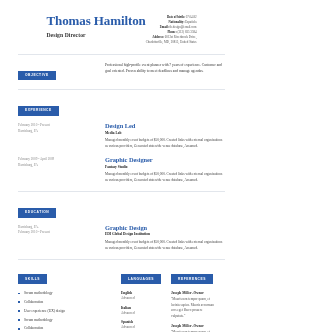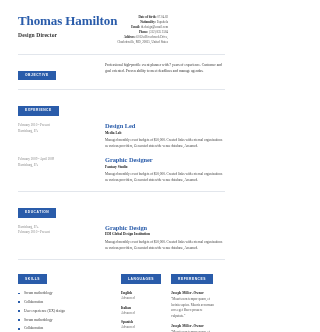--- a/index.html
+++ b/index.html
@@ -13,21 +13,21 @@
   .page {
     width: 243px; height: 332px;
     background: #ffffff;
     padding: 0 18px;
     position: relative;
   }
 
   
   .header {
     display: flex;
-    justify-content: flex-start;
+    justify-content: center;
     align-items: flex-start;
     padding-top: 14px;
   }
   .name {
     font-size: 13px;
     font-weight: bold;
     color: #2a5caa;
     line-height: 1.05;
     letter-spacing: -0.1px;
     white-space: nowrap;

